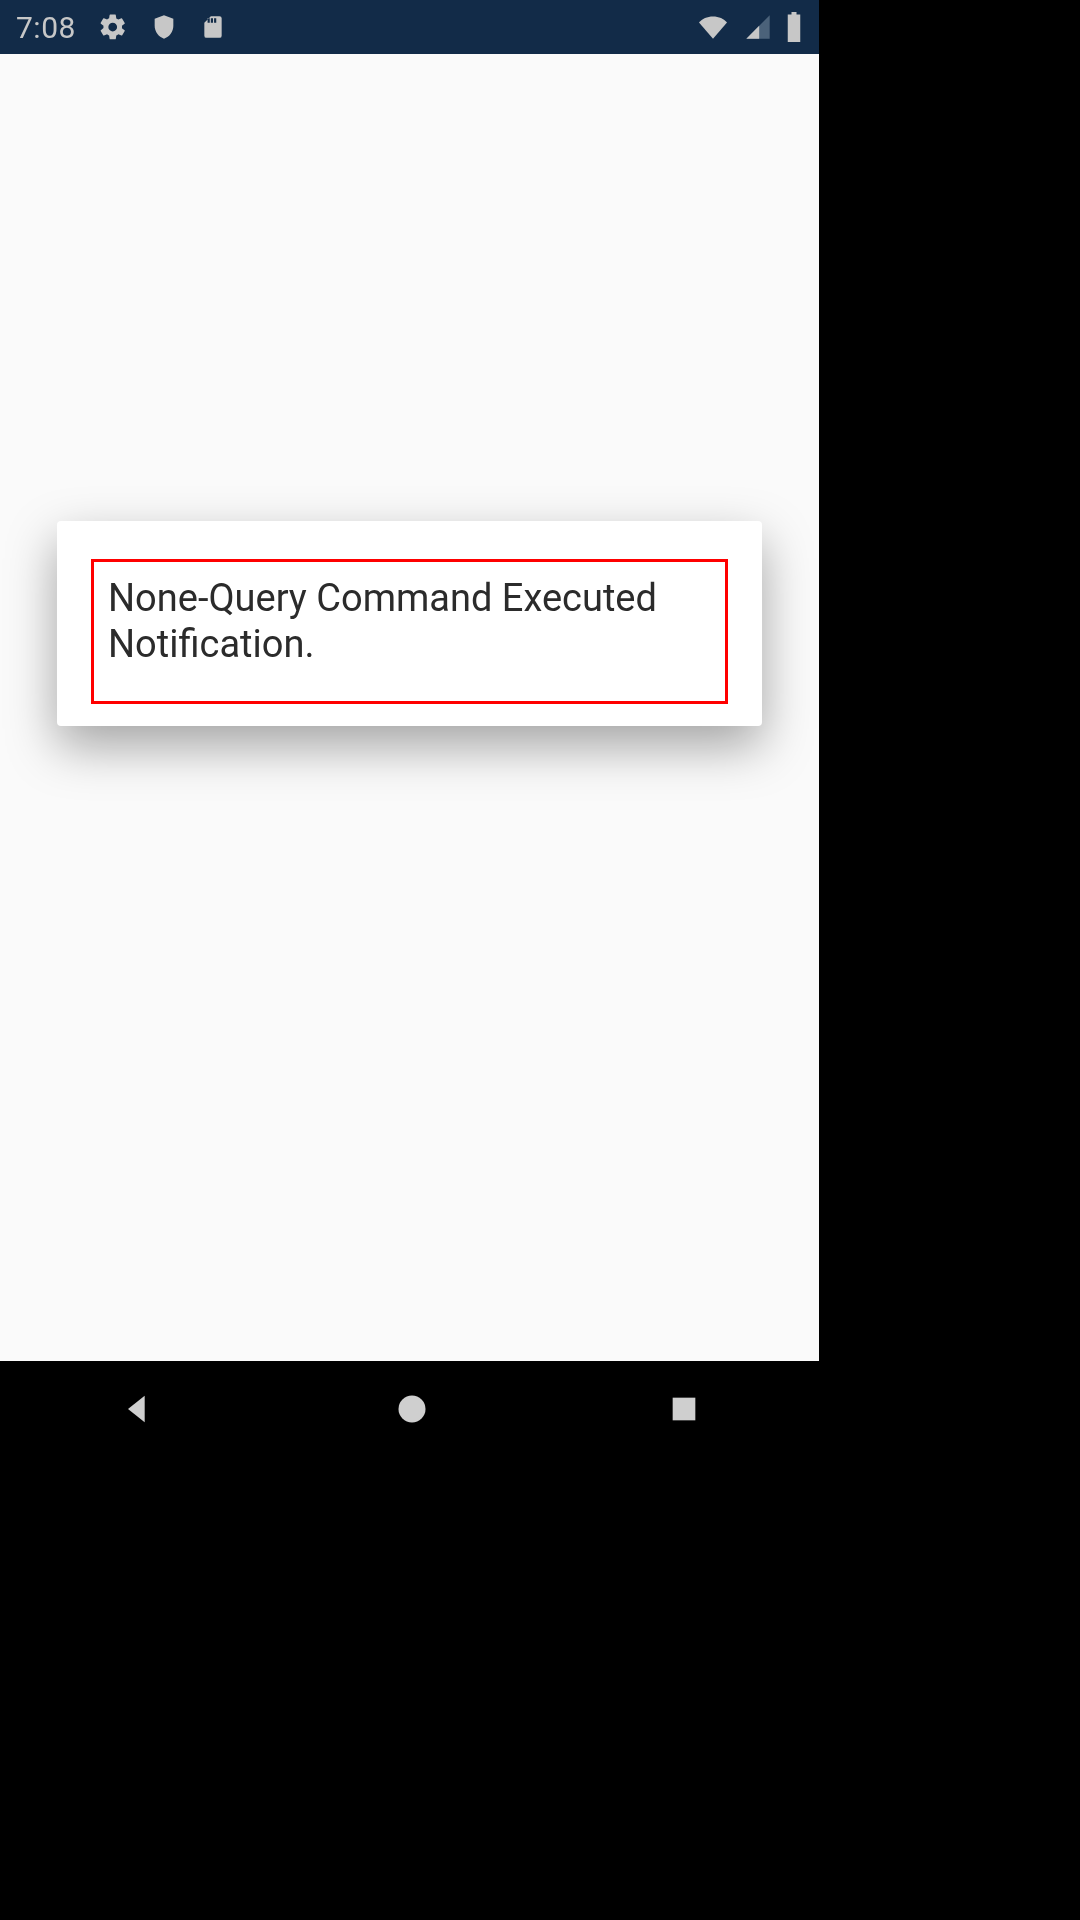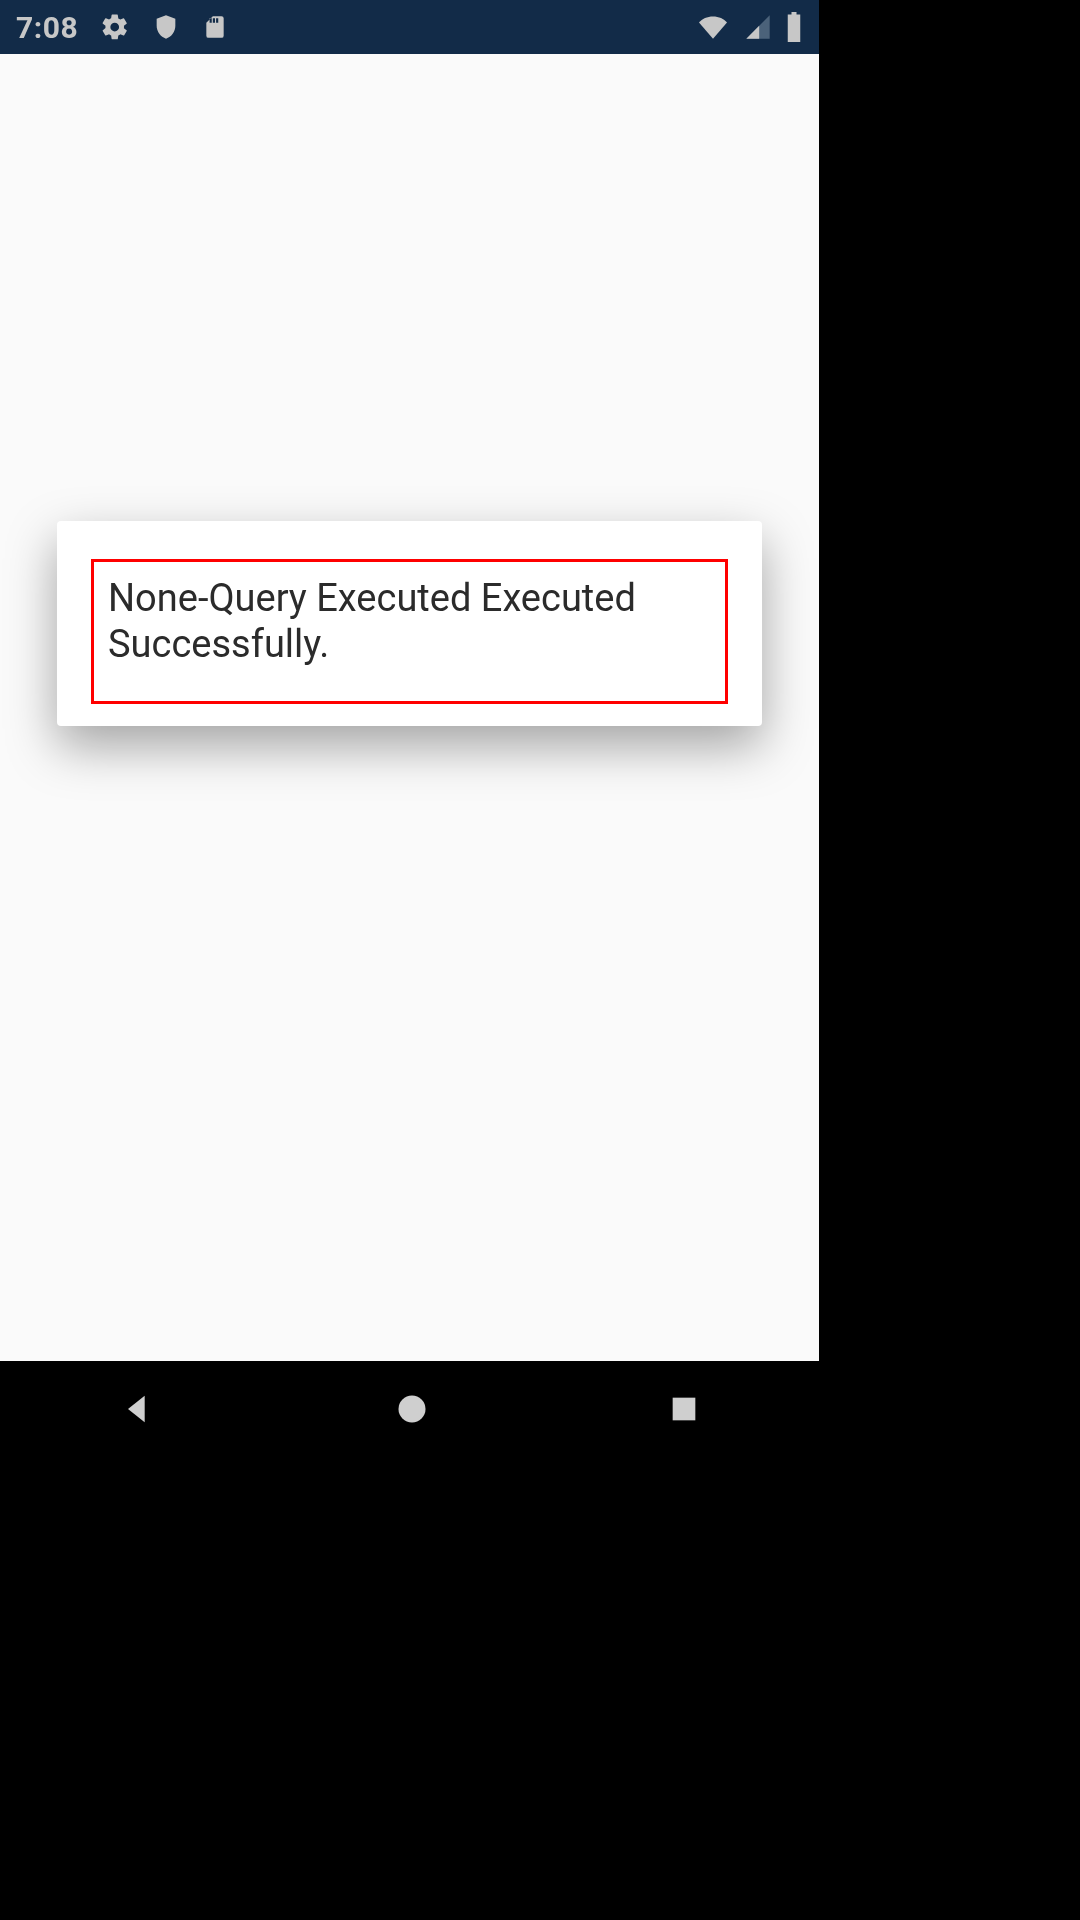--- a/index.html
+++ b/index.html
@@ -3,21 +3,21 @@
 <meta charset="utf-8">
 <style>
   * { box-sizing: border-box; margin: 0; padding: 0; }
   html, body { width: 819px; height: 1456px; font-family: Roboto, -apple-system, "Helvetica Neue", Arial, sans-serif; background:#000; overflow:hidden; }
   .phone { position:relative; width:819px; height:1456px; background:#fafafa; }
 
   
   .status-bar { position:absolute; top:0; left:0; right:0; height:54px; background:#123863; color:#fff; display:flex; align-items:center; justify-content:space-between; padding:0 16px; }
   .status-left { display:flex; align-items:center; gap:22px; }
   .status-right { display:flex; align-items:center; gap:12px; }
-  .clock { font-size:30px; font-weight:700; letter-spacing:0.5px; }
+  .clock { font-size:30px; font-weight:400; letter-spacing:0.5px; }
   .status-bar svg { fill:#fff; }
 
   
   .app { position:absolute; top:54px; left:0; right:0; bottom:95px; background:#fafafa; padding:0 10px; overflow:hidden; }
   .dialog { position:absolute; left:57px; top:521px; width:705px; background:#fff; border-radius:4px; box-shadow:0 20px 50px rgba(0,0,0,0.35); padding:38px 34px 22px; }
   .dialog-title { font-size:44px; font-weight:700; color:#2b2b2b; margin-bottom:22px; }
   .dialog-msg { border:3px solid #ff0000; padding:14px 14px 34px; font-size:38px; color:#2b2b2b; line-height:1.2; }
   .dialog-actions { display:flex; justify-content:flex-end; margin-top:28px; padding-right:12px; }
   .dialog-ok { background:none; border:none; font-size:36px; font-weight:700; color:#e6007e; letter-spacing:1px; cursor:pointer; }
 
@@ -69,21 +69,21 @@
       
 
       
 
       
 
     </div>
   </div>
 
   <div class="dialog">
-    <div class="dialog-msg">None-Query Executed Executed Successfully.</div>
+    <div class="dialog-msg">None-Query Command Executed Notification.</div>
   </div>
 
   <div class="navbar">
     <svg width="40" height="40" viewBox="0 0 24 24">
         <path d="M16 4 6 12l10 8z"></path>
       </svg>
     <svg width="36" height="36" viewBox="0 0 24 24">
         <circle cx="12" cy="12" r="9"></circle>
       </svg>
     <svg width="34" height="34" viewBox="0 0 24 24">

